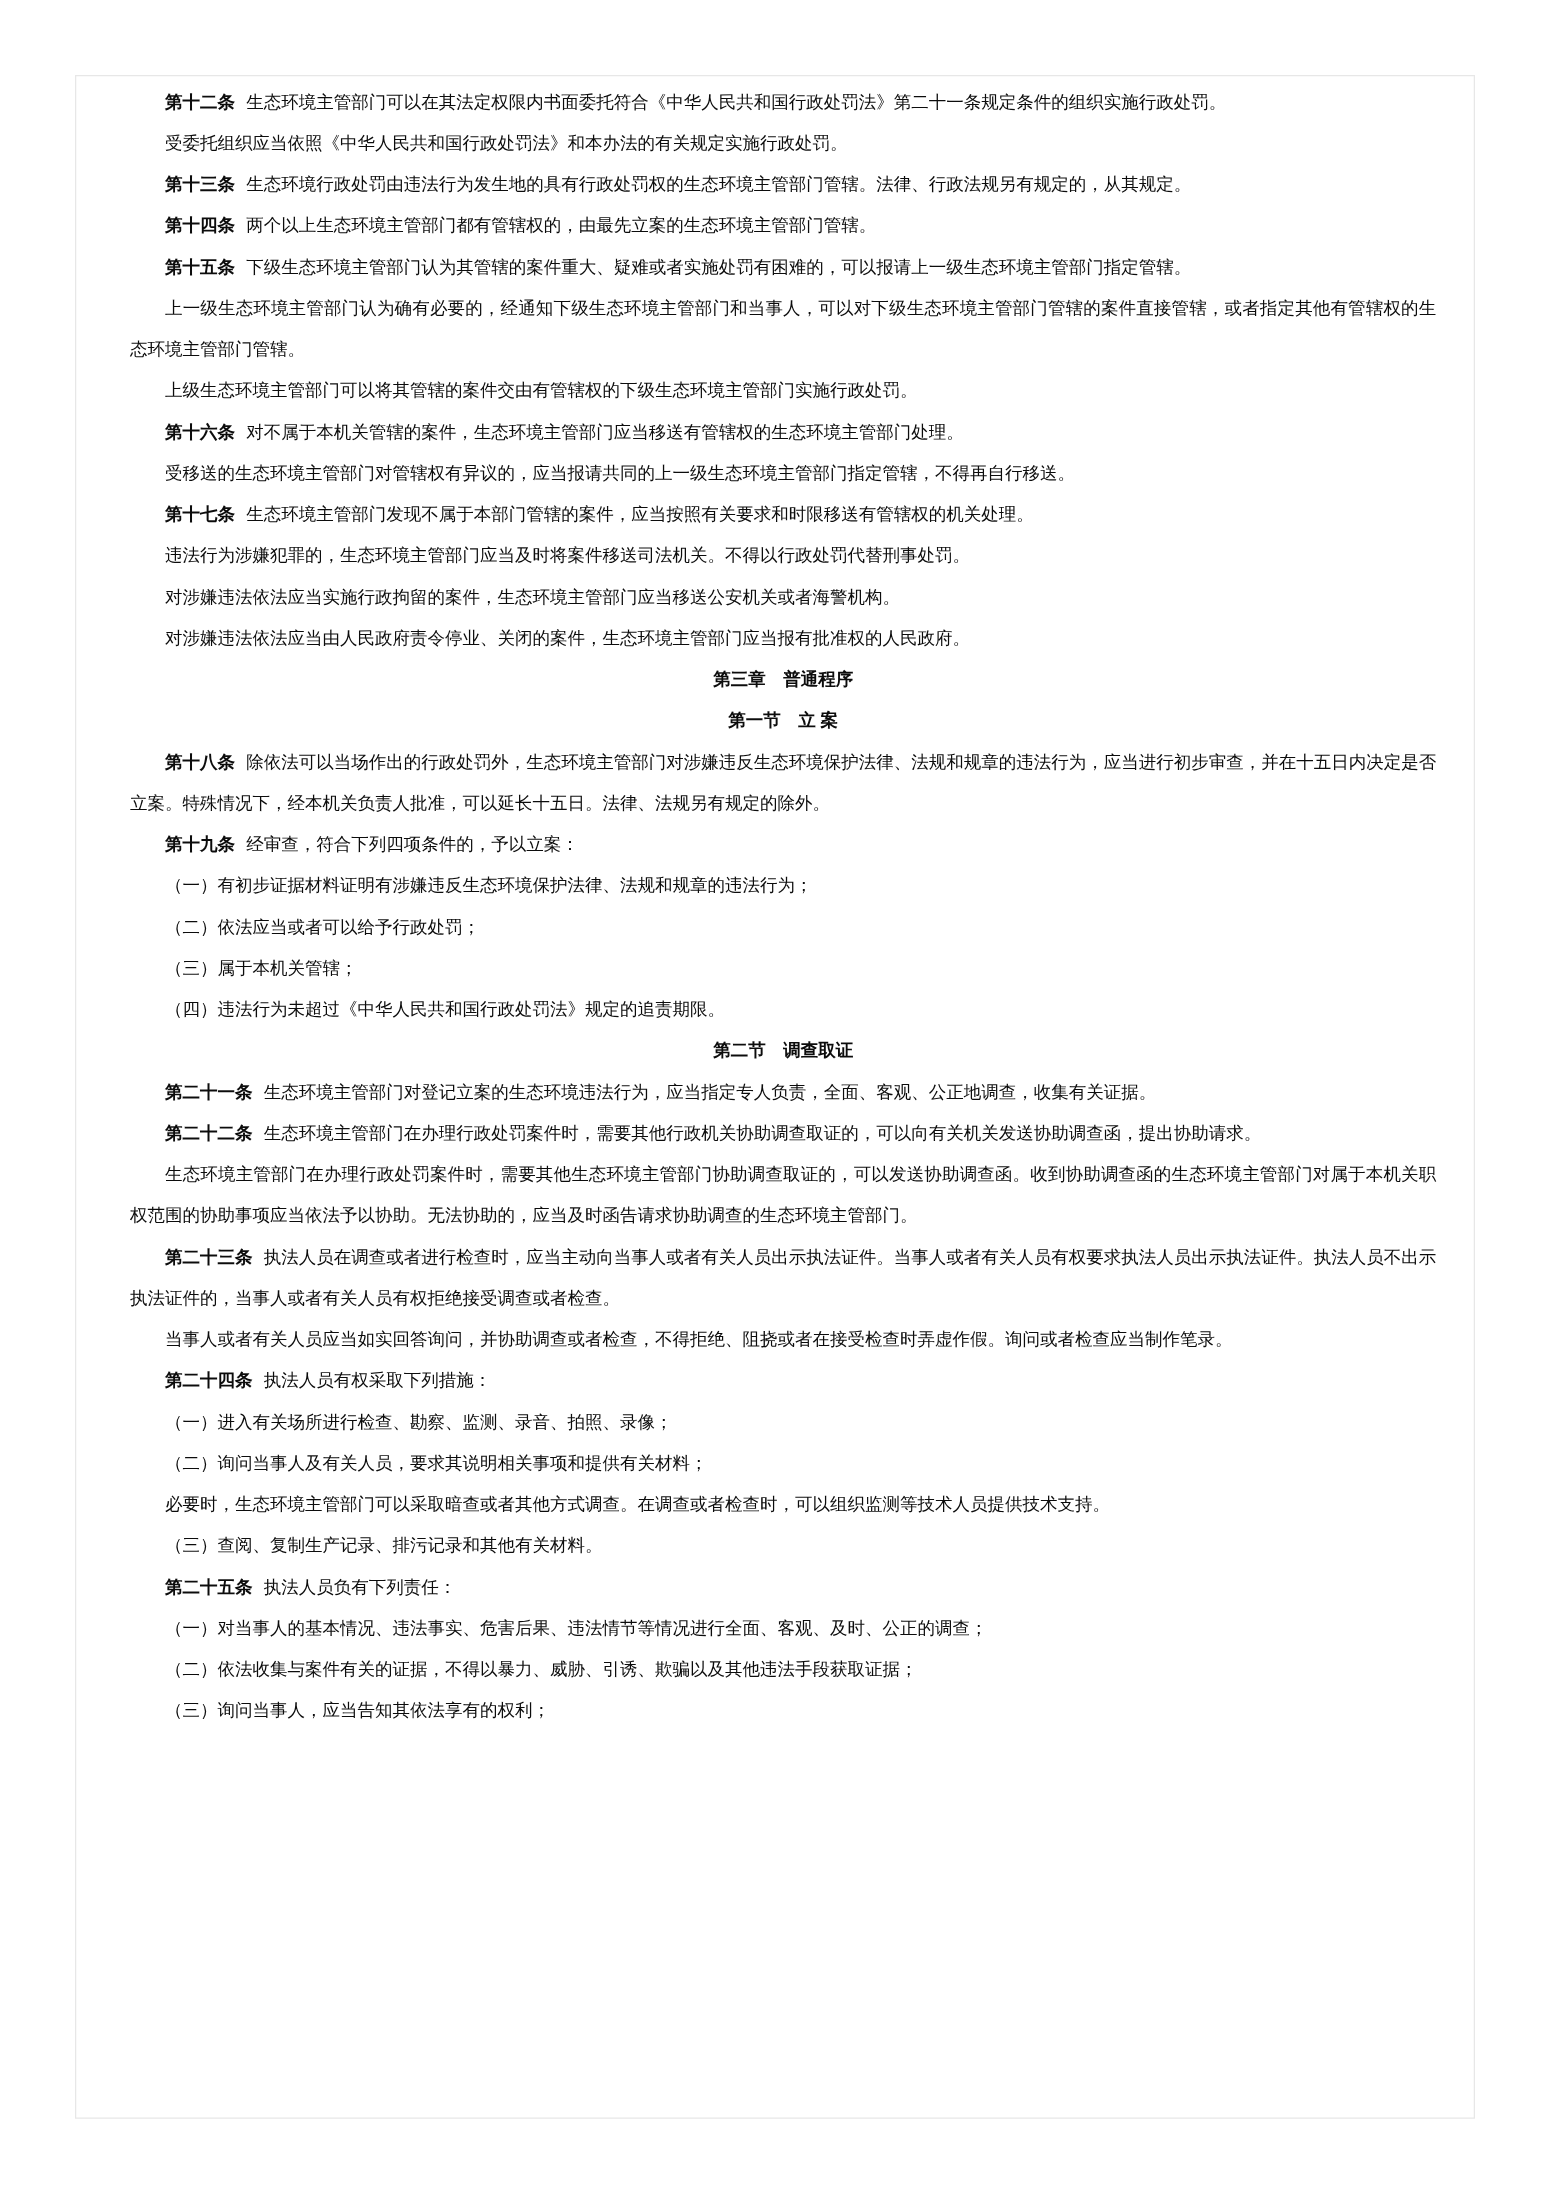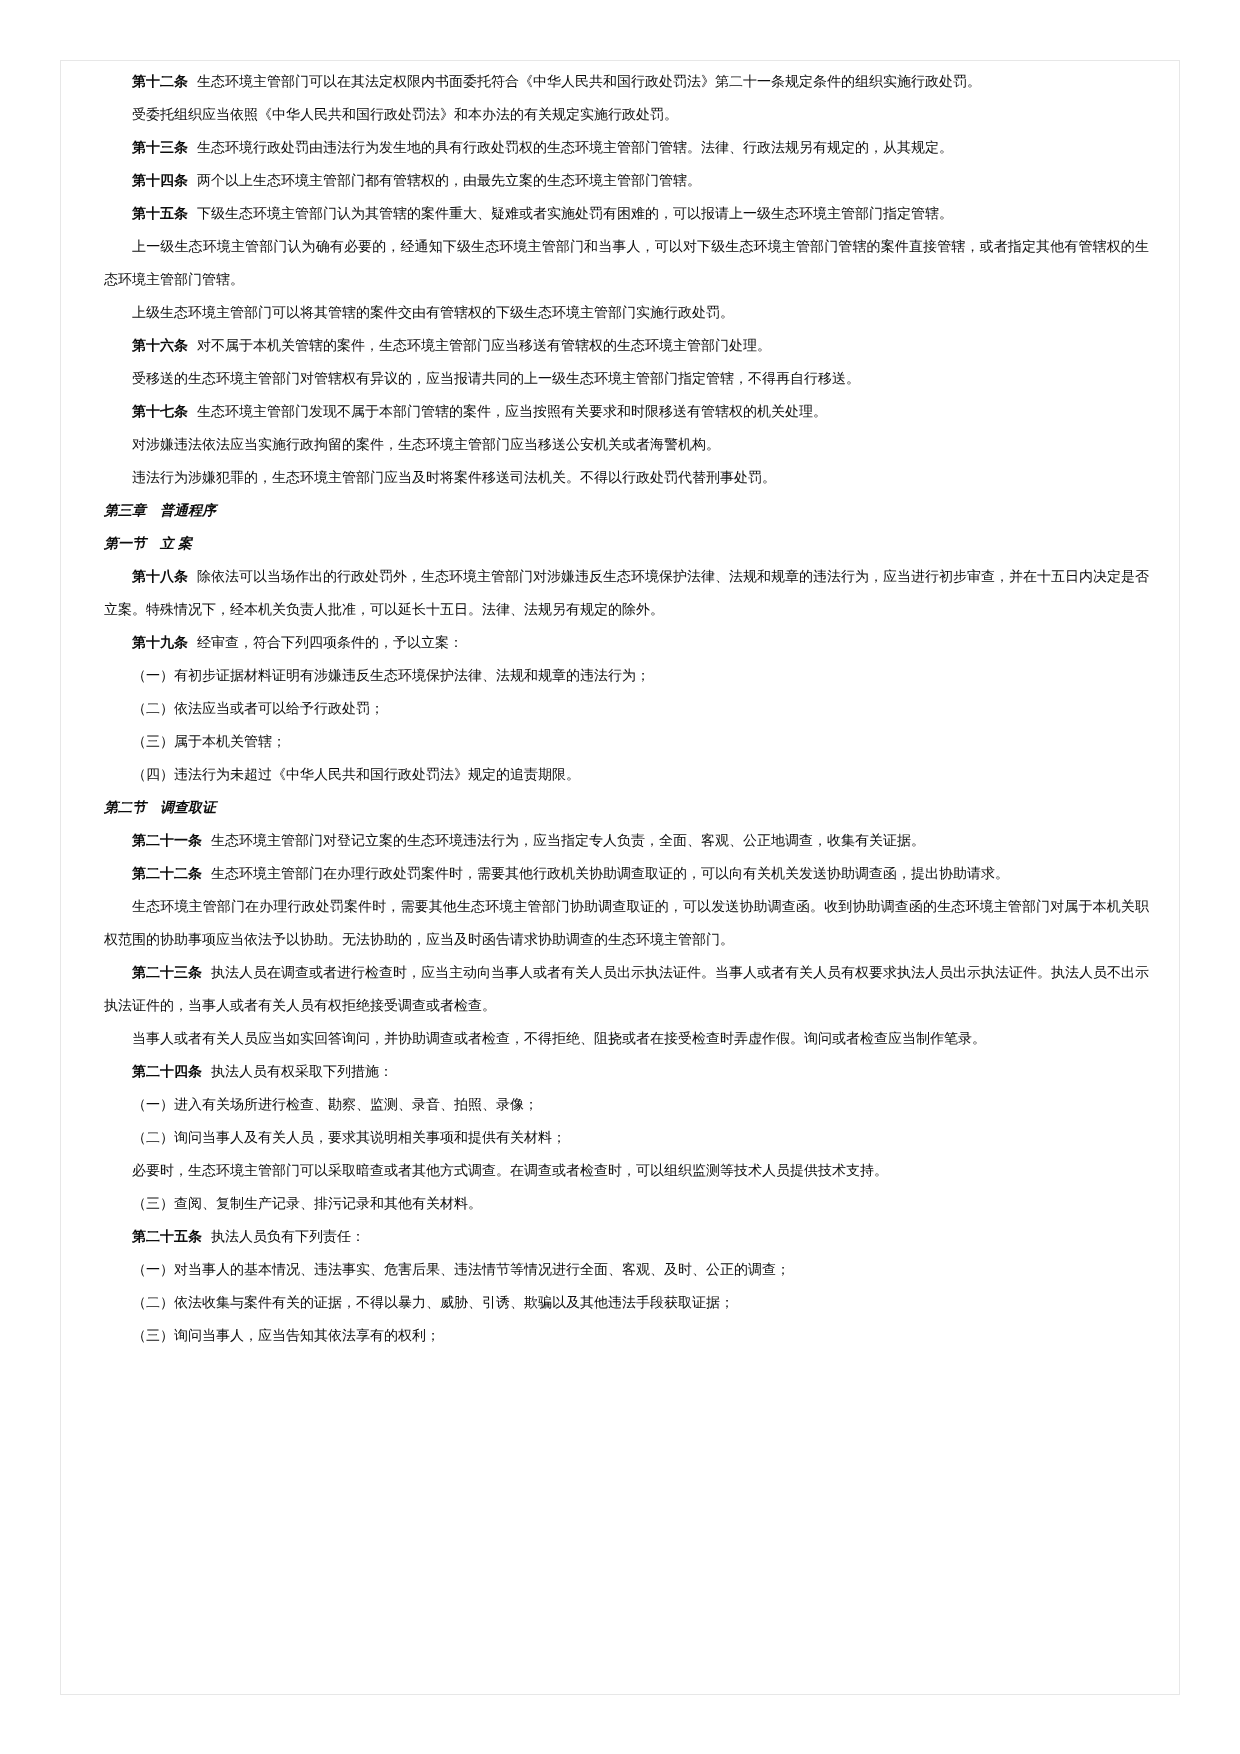--- a/index.html
+++ b/index.html
@@ -31,23 +31,22 @@
     color: #0c0c0c;
     text-align: justify;
   }
   .doc p {
     margin: 0;
     padding: 0;
     text-indent: 2em;
   }
   .doc p.heading {
     text-indent: 0;
-    text-align: left;
+    text-align: center;
     font-weight: 700;
-    font-style: italic;
   }
   .doc b.article-label {
     font-weight: 700;
     margin-right: 9px;
   }
 </style>
 </head>
 <body>
 
 <div class="page">
@@ -55,22 +54,23 @@
       <p><b class="article-label">第十二条</b><span>生态环境主管部门可以在其法定权限内书面委托符合《中华人民共和国行政处罚法》第二十一条规定条件的组织实施行政处罚。</span></p>
       <p>受委托组织应当依照《中华人民共和国行政处罚法》和本办法的有关规定实施行政处罚。</p>
       <p><b class="article-label">第十三条</b><span>生态环境行政处罚由违法行为发生地的具有行政处罚权的生态环境主管部门管辖。法律、行政法规另有规定的，从其规定。</span></p>
       <p><b class="article-label">第十四条</b><span>两个以上生态环境主管部门都有管辖权的，由最先立案的生态环境主管部门管辖。</span></p>
       <p><b class="article-label">第十五条</b><span>下级生态环境主管部门认为其管辖的案件重大、疑难或者实施处罚有困难的，可以报请上一级生态环境主管部门指定管辖。</span></p>
       <p>上一级生态环境主管部门认为确有必要的，经通知下级生态环境主管部门和当事人，可以对下级生态环境主管部门管辖的案件直接管辖，或者指定其他有管辖权的生态环境主管部门管辖。</p>
       <p>上级生态环境主管部门可以将其管辖的案件交由有管辖权的下级生态环境主管部门实施行政处罚。</p>
       <p><b class="article-label">第十六条</b><span>对不属于本机关管辖的案件，生态环境主管部门应当移送有管辖权的生态环境主管部门处理。</span></p>
       <p>受移送的生态环境主管部门对管辖权有异议的，应当报请共同的上一级生态环境主管部门指定管辖，不得再自行移送。</p>
       <p><b class="article-label">第十七条</b><span>生态环境主管部门发现不属于本部门管辖的案件，应当按照有关要求和时限移送有管辖权的机关处理。</span></p>
+      <p>违法行为涉嫌犯罪的，生态环境主管部门应当及时将案件移送司法机关。不得以行政处罚代替刑事处罚。</p>
       <p>对涉嫌违法依法应当实施行政拘留的案件，生态环境主管部门应当移送公安机关或者海警机构。</p>
-      <p>违法行为涉嫌犯罪的，生态环境主管部门应当及时将案件移送司法机关。不得以行政处罚代替刑事处罚。</p>
+      <p>对涉嫌违法依法应当由人民政府责令停业、关闭的案件，生态环境主管部门应当报有批准权的人民政府。</p>
       <p class="heading">第三章　普通程序</p>
       <p class="heading">第一节　立 案</p>
       <p><b class="article-label">第十八条</b><span>除依法可以当场作出的行政处罚外，生态环境主管部门对涉嫌违反生态环境保护法律、法规和规章的违法行为，应当进行初步审查，并在十五日内决定是否立案。特殊情况下，经本机关负责人批准，可以延长十五日。法律、法规另有规定的除外。</span></p>
       <p><b class="article-label">第十九条</b><span>经审查，符合下列四项条件的，予以立案：</span></p>
       <p>（一）有初步证据材料证明有涉嫌违反生态环境保护法律、法规和规章的违法行为；</p>
       <p>（二）依法应当或者可以给予行政处罚；</p>
       <p>（三）属于本机关管辖；</p>
       <p>（四）违法行为未超过《中华人民共和国行政处罚法》规定的追责期限。</p>
       <p class="heading">第二节　调查取证</p>
       <p><b class="article-label">第二十一条</b><span>生态环境主管部门对登记立案的生态环境违法行为，应当指定专人负责，全面、客观、公正地调查，收集有关证据。</span></p>

